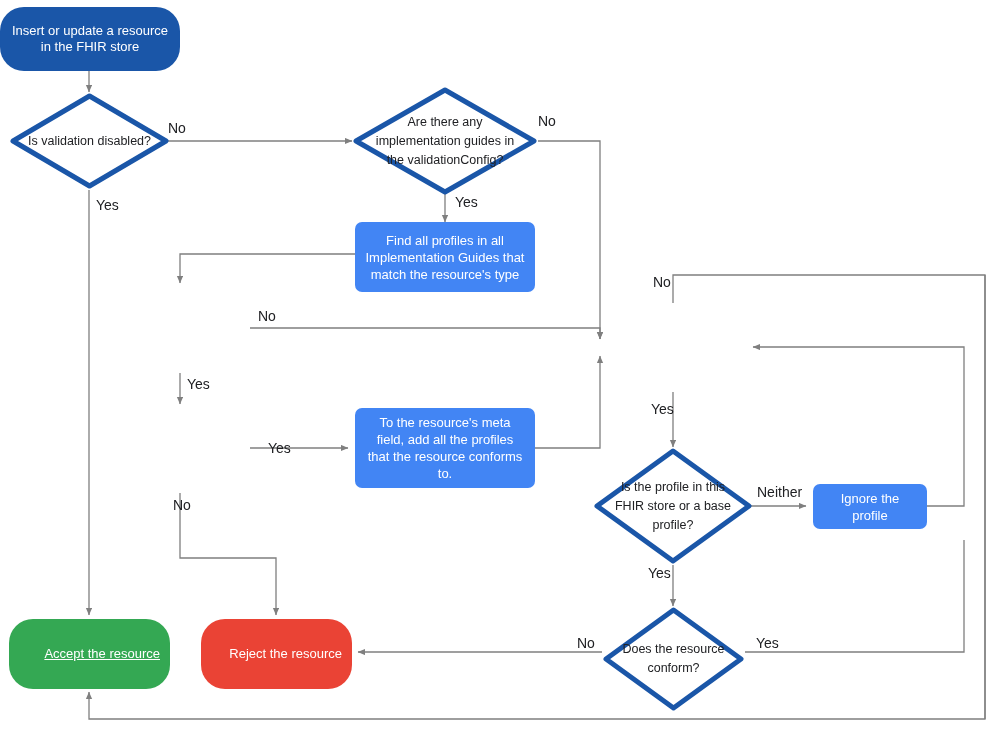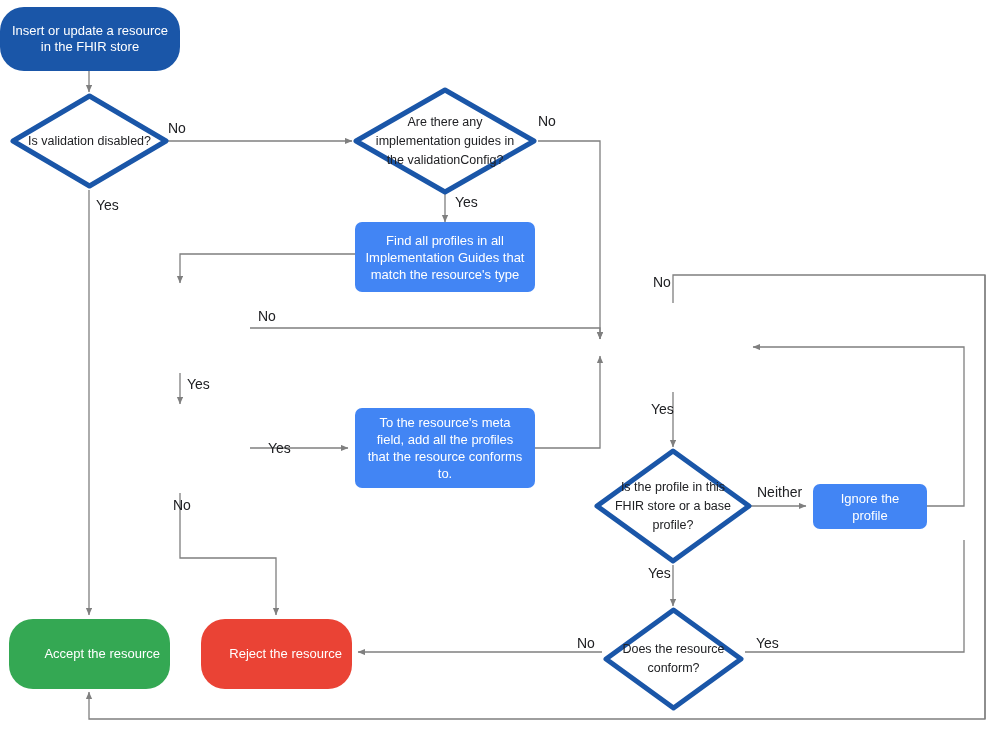--- a/index.html
+++ b/index.html
@@ -120,21 +120,21 @@
     <span>Ignore the profile</span>
   </div>
 
   <div class="decision" style="left:602px;top:606px;width:143px;height:106px;">
     <svg class="dshape" viewBox="0 0 143 106">
       <polygon points="71.5,4 139,53 71.5,102 4,53" fill="#ffffff" stroke="#1a56a8" stroke-width="5" stroke-linejoin="round"></polygon>
     </svg>
     <div class="dlabel" style="padding:0 14px;">Does the resource conform?</div>
   </div>
 
-  <div class="node pill accept" style="left:9px;top:619px;width:161px;height:70px;">
+  <div class="node pill accept" style="left:9px;top:619px;width:161px;height:70px;text-decoration:underline;">
     <span>Accept the resource</span>
   </div>
 
   <div class="node pill reject" style="left:201px;top:619px;width:151px;height:70px;">
     <span>Reject the resource</span>
   </div>
 
   <div class="edge-label" style="left:168px;top:121px;">No</div>
   <div class="edge-label" style="left:96px;top:198px;">Yes</div>
   <div class="edge-label" style="left:538px;top:114px;">No</div>

